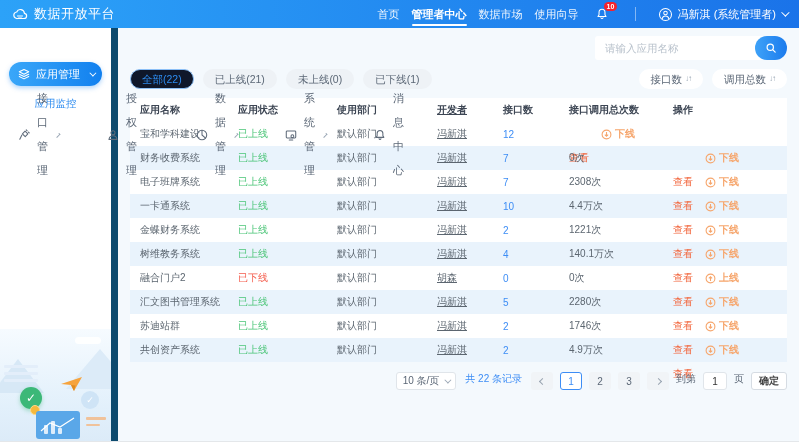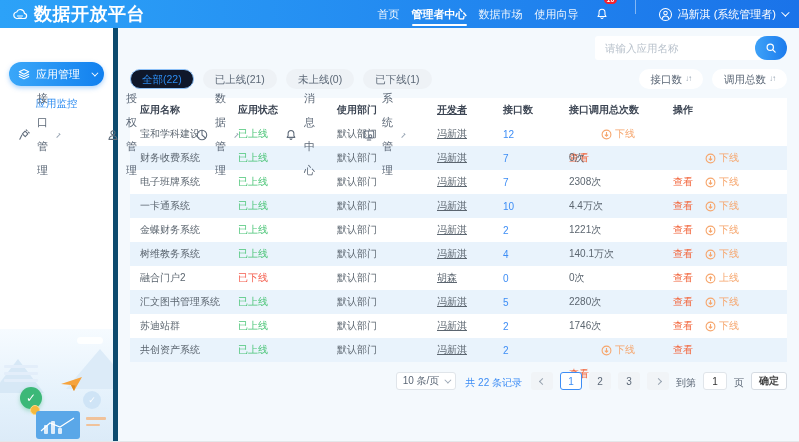--- a/index.html
+++ b/index.html
@@ -8,39 +8,39 @@
     font-family: "Liberation Sans", "DejaVu Sans", sans-serif;
     position: relative; background: #f4f9fd; border-bottom: 1px solid #e4e7ea;
   }
   
   .topbar {
     position: absolute; top: 0; left: 0; right: 0; height: 28px;
     background: linear-gradient(90deg, #2ca2f8 0%, #1a73e9 100%);
     display: flex; align-items: center; color: #fff; padding: 0 12px; z-index: 5;
   }
   .logo-wrap { display: flex; align-items: center; gap: 6px; }
-  .logo-text { font-size: 18px; font-weight: bold; letter-spacing: .5px; }
-  .topnav { margin-left: auto; display: flex; gap: 12px; font-size: 11px; }
+  .logo-text { font-size: 13px; font-weight: normal; letter-spacing: .5px; }
+  .topnav { margin-left: auto; display: flex; align-items: center; gap: 12px; font-size: 11px; }
   .topnav .nav-item { position: relative; height: 28px; line-height: 28px; cursor: pointer; opacity: .92; }
   .topnav .nav-item.active { font-weight: bold; opacity: 1; }
   .topnav .nav-item.active::after {
     content: ""; position: absolute; left: 0; right: 0; bottom: 2px; height: 2px; background: #fff; border-radius: 1px;
   }
   .bell-wrap { position: relative; margin-left: 4px; cursor: pointer; display: flex; align-items: center; }
   .badge {
     position: absolute; top: -5px; left: 9px; background: #f5222d; color: #fff;
     font-size: 7px; line-height: 9px; padding: 0 3px; border-radius: 6px; font-weight: bold;
   }
   .top-divider { width: 1px; height: 14px; background: rgba(255,255,255,.45); margin: 0 10px 0 14px; }
   .user-wrap { display: flex; align-items: center; gap: 5px; font-size: 11px; cursor: pointer; }
   .chev-down { width: 6px; height: 6px; border-right: 1.4px solid #fff; border-bottom: 1.4px solid #fff; transform: rotate(45deg) translateY(-2px); }
   
   .sidebar {
     position: absolute; top: 28px; left: 0; bottom: 0; width: 118px; background: #fff;
-    border-right: 5px solid #0c4a6e; z-index: 4; padding-top: 34px;
+    border-right: 7px solid #0c4a6e; z-index: 4; padding-top: 34px;
   }
   .side-pill {
     margin: 0 9px; height: 24px; border-radius: 12px; color: #fff; font-size: 11px;
     background: linear-gradient(90deg, #3aa7f9, #1180ef);
     display: flex; align-items: center; gap: 5px; padding: 0 8px; cursor: pointer;
     box-shadow: 0 2px 5px rgba(24,130,240,.35);
   }
   .side-pill .chev-down { border-color: #fff; width: 5px; height: 5px; margin-left: auto; }
   .side-sub { text-align: center; font-size: 10.5px; color: #2d8cf0; margin: 11px 0 12px; cursor: pointer; }
   .side-item {
@@ -116,25 +116,25 @@
   .trow, .thead { display: flex; align-items: center; height: 24px; padding: 0 4px 0 10px; }
   .thead { color: #3d4654; font-weight: bold; }
   .trow { color: #5c6670; }
   .trow.alt { background: #e9f3fc; }
   .c1 { width: 98px; } .c2 { width: 99px; } .c3 { width: 100px; } .c4 { width: 66px; text-decoration: underline; }
   .c5 { width: 66px; } .c6 { width: 104px; } .c7 { flex: 1; display: flex; align-items: center; gap: 12px; }
   .status { color: #4cc578; }
   .trow.down .status { color: #f45c4c; }
   .api-link { color: #3d8df5; cursor: pointer; }
   .op-view { color: #f2683f; cursor: pointer; margin-top: 48px; }
-  .op-toggle { color: #f6a66d; cursor: pointer; display: inline-flex; align-items: center; gap: 3px; }
+  .op-toggle { color: #f6a66d; cursor: pointer; display: inline-flex; align-items: center; gap: 3px; font-weight: bold; }
   .op-toggle svg { stroke: #f6a66d; fill: none; stroke-width: 1.2; }
   .trow .arr-up { display: none; } .trow.down .arr-up { display: inline; }
   
-  .pager { display: flex; align-items: flex-end; justify-content: flex-end; margin-top: 10px; font-size: 10px; color: #5b6776; gap: 7px; }
+  .pager { display: flex; align-items: flex-start; justify-content: flex-end; margin-top: 10px; font-size: 10px; color: #5b6776; gap: 7px; }
   .psize { height: 18px; background: #fff; border: 1px solid #e0e5ea; border-radius: 3px; padding: 0 6px; display: flex; align-items: center; gap: 5px; cursor: pointer; }
   .psize .chev-down { border-color: #9aa7b5; width: 5px; height: 5px; }
   .ptotal { color: #3d8df5; margin: 0 2px; }
   .pbtn { width: 22px; height: 18px; border-radius: 3px; background: #f1f4f7; display: flex; align-items: center; justify-content: center; cursor: pointer; border: 1px solid transparent; }
   .pbtn.active { background: #fff; border-color: #3d8df5; color: #3d8df5; }
   .pchev { width: 5px; height: 5px; border-right: 1.2px solid #98a3b0; border-top: 1.2px solid #98a3b0; }
   .pchev.left { transform: rotate(-135deg); } .pchev.right { transform: rotate(45deg); }
   .goto-input { width: 24px; height: 18px; border: 1px solid #e0e5ea; border-radius: 3px; text-align: center; font-size: 10px; color: #333; outline: none; }
   .confirm-btn { height: 18px; padding: 0 7px; background: #fff; border: 1px solid #d6dce3; border-radius: 3px; font-size: 10px; color: #444; font-weight: bold; cursor: pointer; }
 </style>
@@ -221,36 +221,36 @@
             <circle cx="8" cy="8" r="5.4"></circle>
             <path d="M8 8V2.6M8 8l4 3.6"></path>
           </svg>
       </span>
       <span>数据管理</span>
       <span class="chev-right"></span>
     </div>
     <div class="side-item">
       <span class="side-icon">
         <svg viewBox="0 0 16 16">
-            <path d="M8 2.8c-2 0-3.3 1.5-3.3 3.5v2.5L3.6 10.7h8.8l-1.1-1.9V6.3c0-2-1.3-3.5-3.3-3.5z"></path>
-            <path d="M6.9 12.3a1.2 1.2 0 0 0 2.2 0"></path>
-          </svg>
-      </span>
-      <span>消息中心</span>
+            <rect x="2.6" y="3.4" width="10.8" height="8" rx="1"></rect>
+            <circle cx="9.6" cy="9.4" r="1.6"></circle>
+            <path d="M6 13.6h4"></path>
+          </svg>
+      </span>
+      <span>系统管理</span>
+      <span class="chev-right"></span>
     </div>
     <div class="side-item">
       <span class="side-icon">
         <svg viewBox="0 0 16 16">
-            <rect x="2.6" y="3.4" width="10.8" height="8" rx="1"></rect>
-            <circle cx="9.6" cy="9.4" r="1.6"></circle>
-            <path d="M6 13.6h4"></path>
-          </svg>
-      </span>
-      <span>系统管理</span>
-      <span class="chev-right"></span>
+            <path d="M8 2.8c-2 0-3.3 1.5-3.3 3.5v2.5L3.6 10.7h8.8l-1.1-1.9V6.3c0-2-1.3-3.5-3.3-3.5z"></path>
+            <path d="M6.9 12.3a1.2 1.2 0 0 0 2.2 0"></path>
+          </svg>
+      </span>
+      <span>消息中心</span>
     </div>
   </div>
 
   <div class="illus">
     <div class="mountain m1"></div>
     <div class="mountain m2"></div>
     <div class="cloud-shape"></div>
     <div class="list-lines">
         <div></div>
         <div></div>
@@ -496,20 +496,21 @@
           </span>
         </span>
       </div>
 
       <div class="trow alt">
         <span class="c1">共创资产系统</span>
         <span class="c2 status">已上线</span>
         <span class="c3">默认部门</span>
         <span class="c4">冯新淇</span>
         <span class="c5 api-link">2</span>
+        <span class="c6">4.9万次</span>
         <span class="c7">
           <span class="op-view">查看</span>
           <span class="op-toggle">
             <svg class="arr-dn" width="11" height="11" viewBox="0 0 12 12">
               <circle cx="6" cy="6" r="4.8"></circle>
               <path d="M6 3.4v4.4M4.2 6.2L6 8l1.8-1.8"></path>
             </svg>
 
             <span>下线</span>
           </span>

